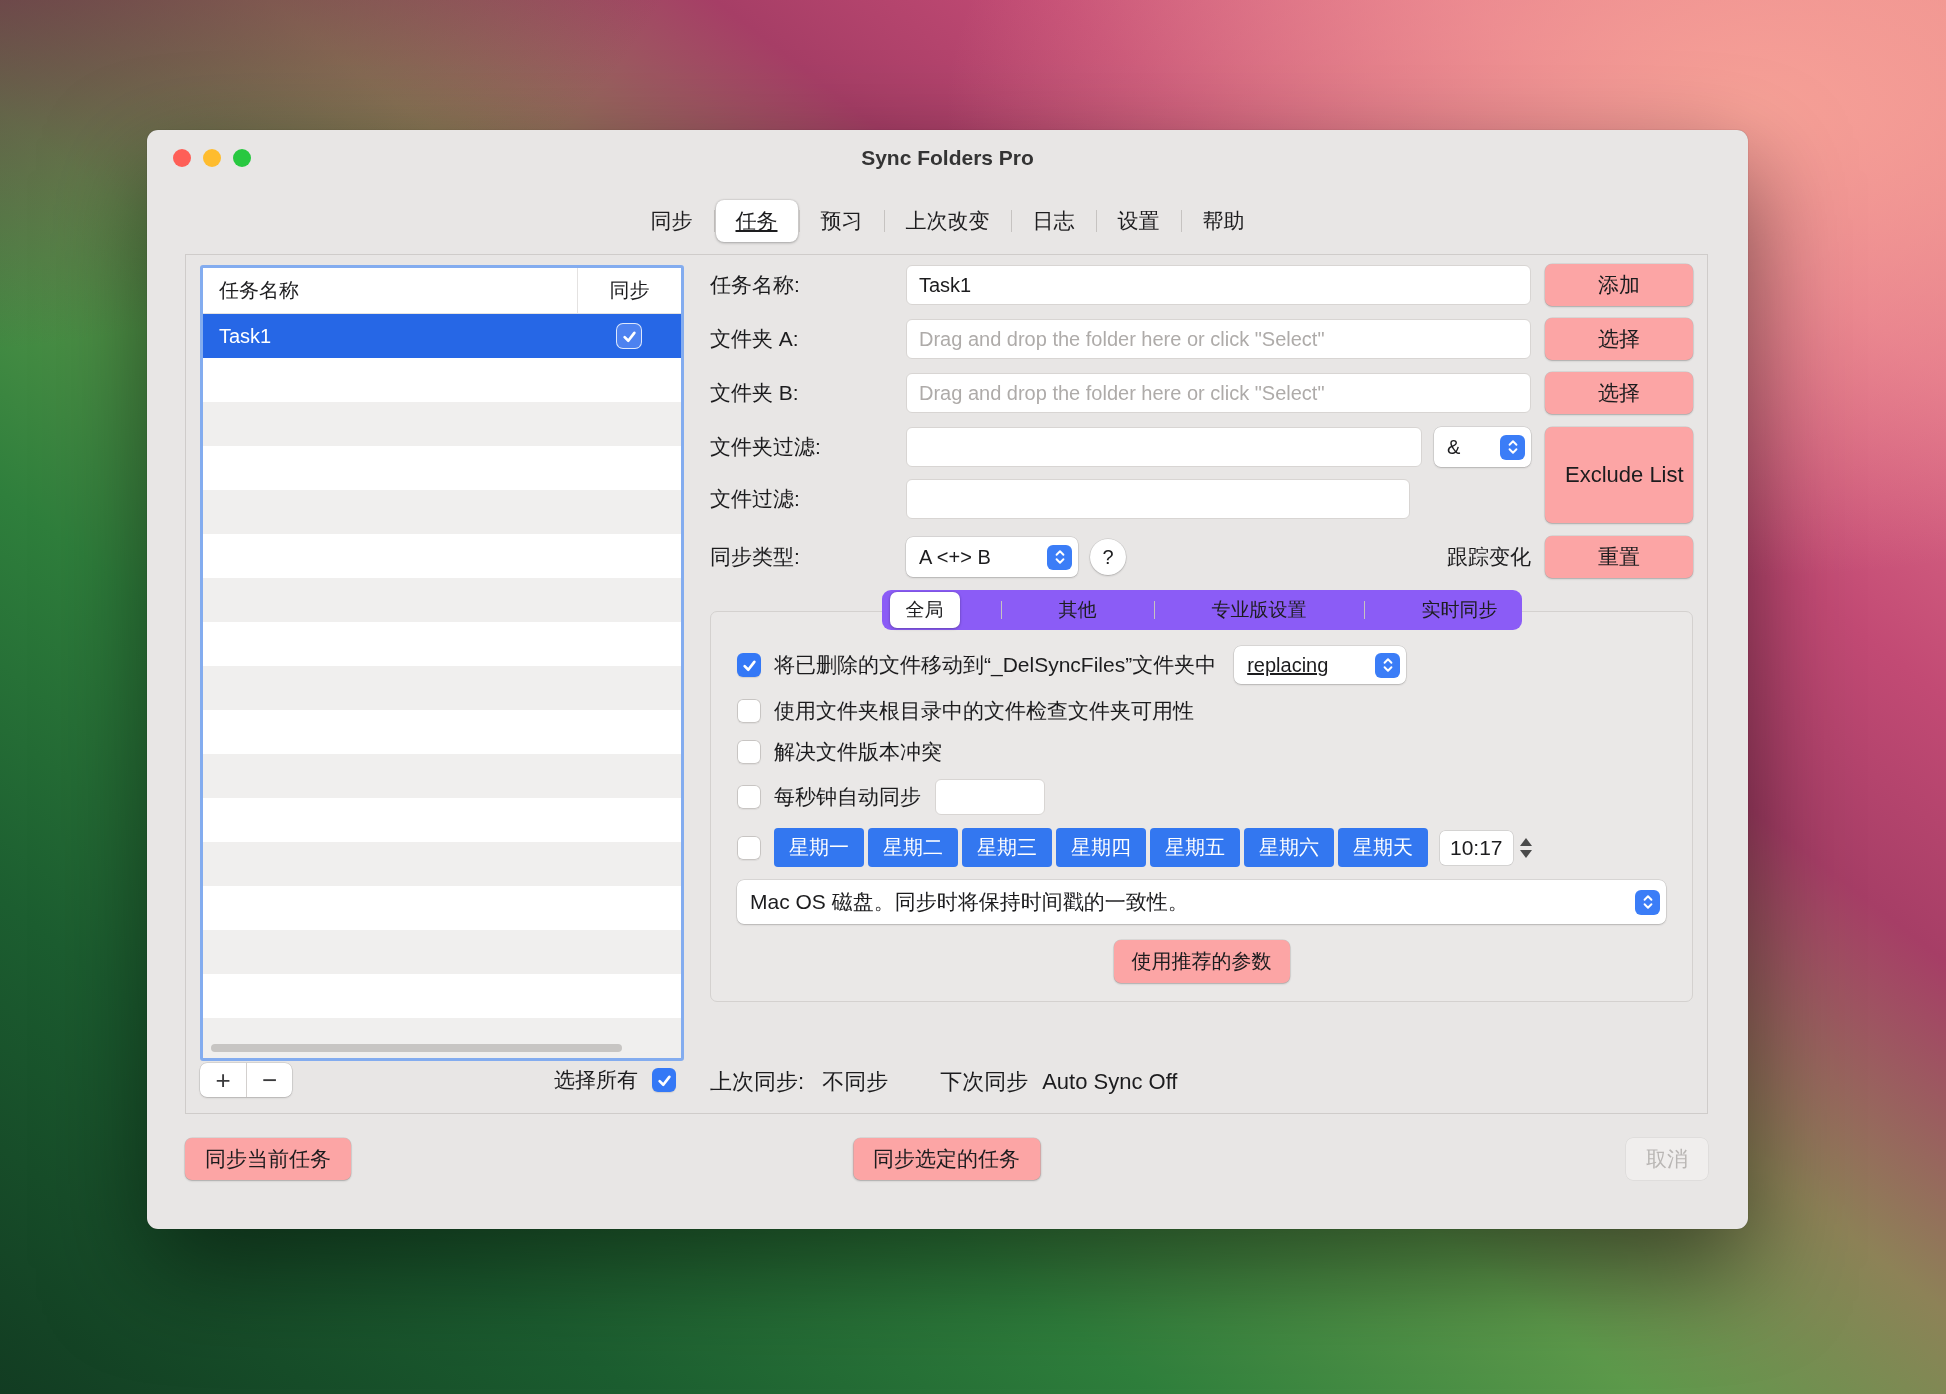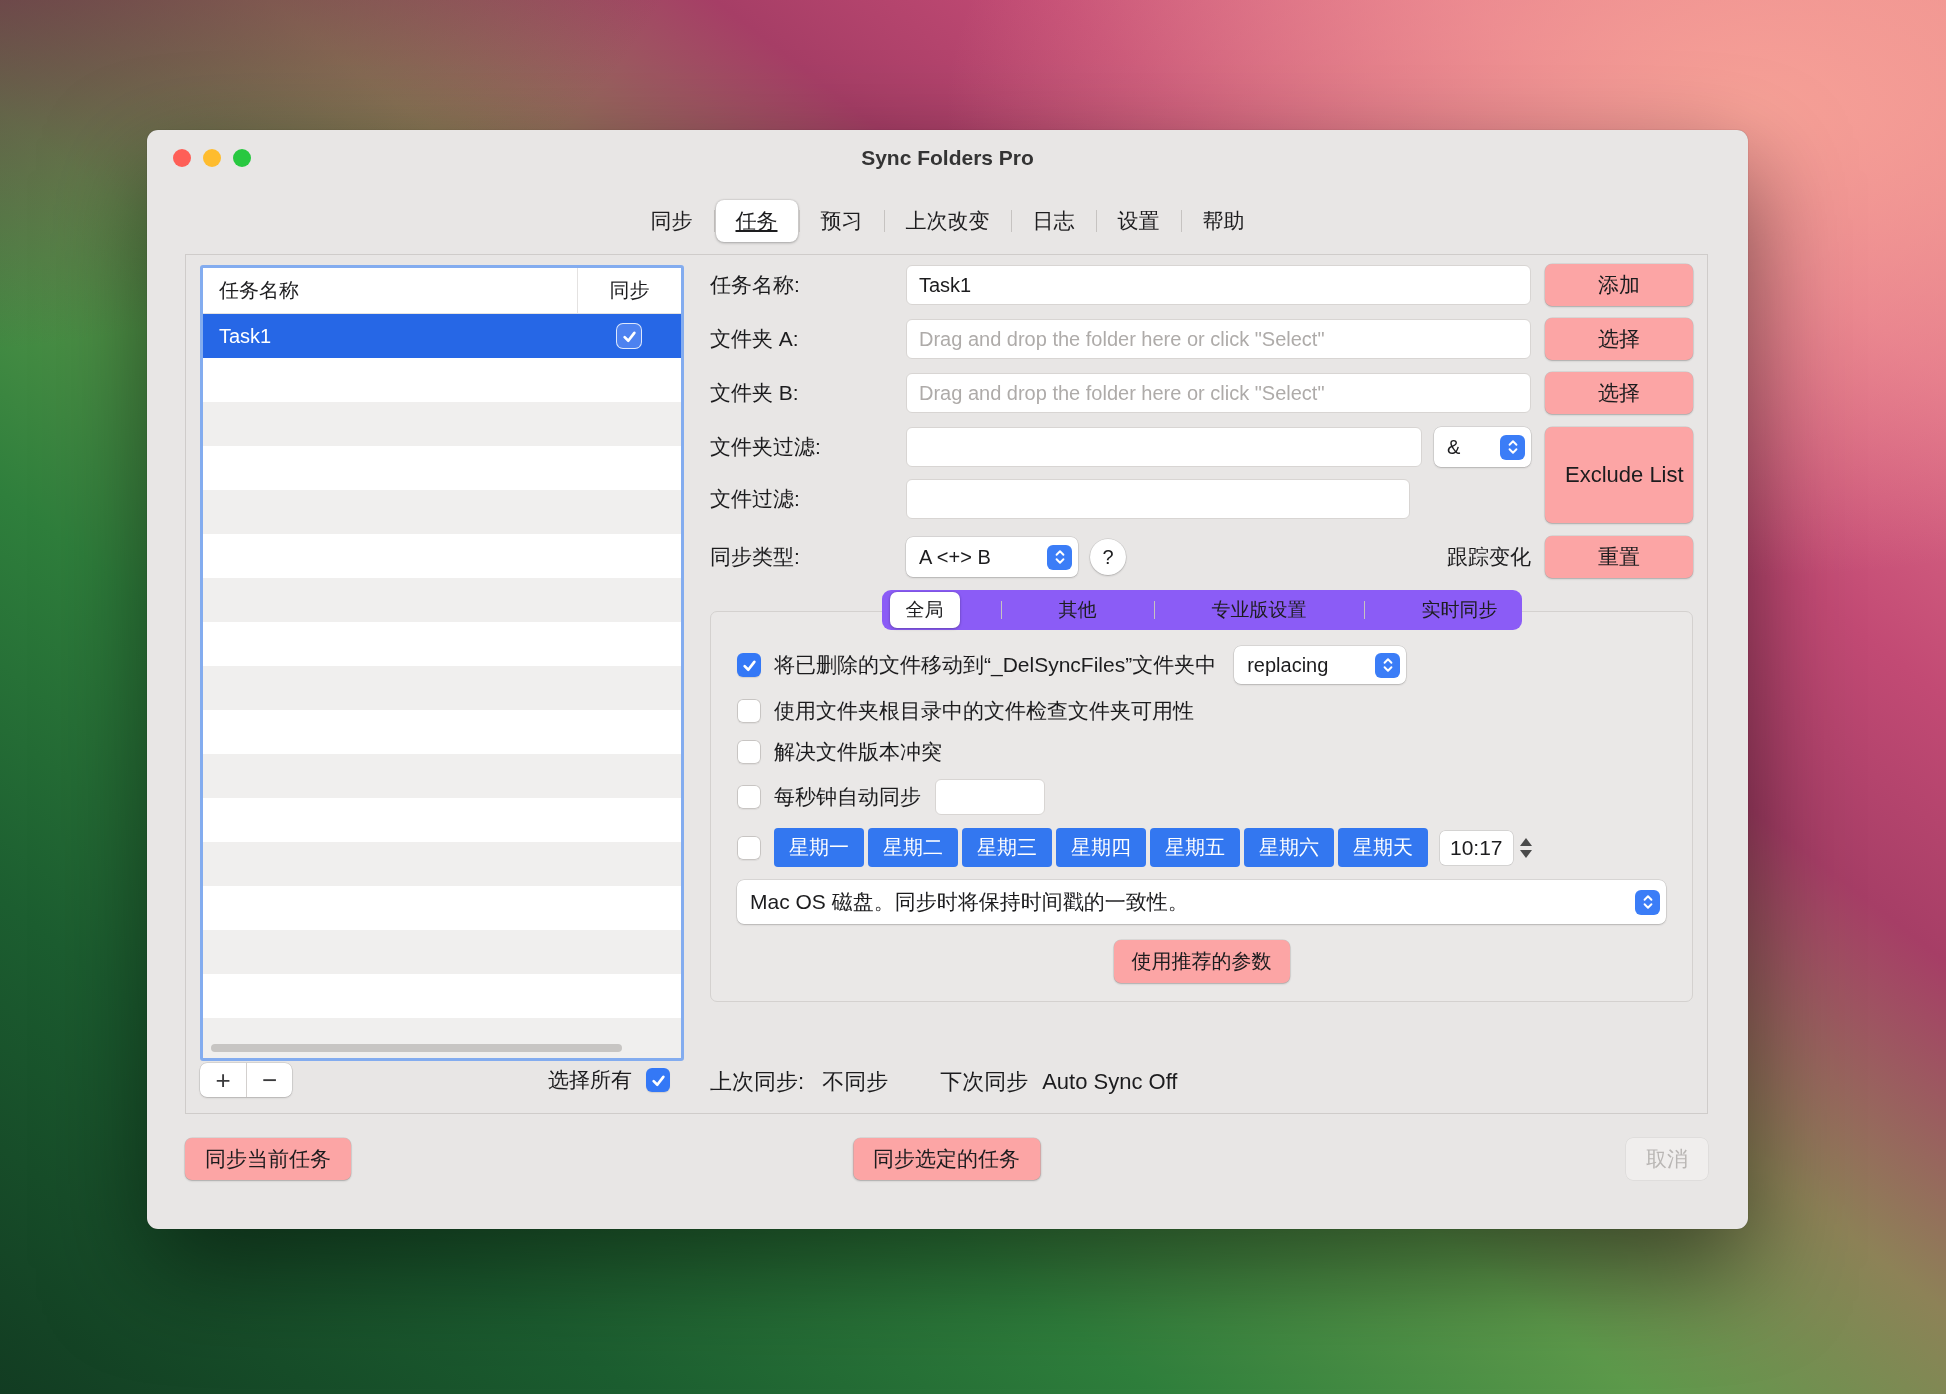--- a/index.html
+++ b/index.html
@@ -48,21 +48,21 @@
   .row.selected .cell-sync { width:104px; display:flex; justify-content:center; }
   .list-stripes { flex:1; position:relative;
     background:repeating-linear-gradient(to bottom,#ffffff 0px,#ffffff 44px,#f0efee 44px,#f0efee 88px); }
   .hscroll { position:absolute; bottom:6px; left:8px; width:86%; height:8px; border-radius:4px; background:#c7c5c3; }
 
   .list-controls { margin-top:auto; margin-bottom:4px; display:flex; align-items:center; height:38px; }
   .plusminus { display:flex; background:#fff; border-radius:7px; overflow:hidden;
     box-shadow:0 0 0 0.5px rgba(0,0,0,0.15), 0 1px 2px rgba(0,0,0,0.15); }
   .pm-btn { width:46px; height:34px; display:flex; align-items:center; justify-content:center; font-size:26px; color:#3a3a3c; }
   .pm-btn + .pm-btn { border-left:1px solid #d3d0ce; }
-  .select-all { margin-left:auto; display:flex; align-items:center; gap:14px; margin-right:14px; font-size:21px; color:#1c1c1e; }
+  .select-all { margin-left:auto; display:flex; align-items:center; gap:14px; margin-right:8px; font-size:21px; color:#1c1c1e; }
 
   
   .cb { width:24px; height:24px; border-radius:6px; background:#fff; flex:none;
     box-shadow:inset 0 0 0 1px #c8c5c3, 0 1px 1px rgba(0,0,0,0.06);
     display:flex; align-items:center; justify-content:center; }
   .cb.checked { background:#3478f6; box-shadow:0 1px 1px rgba(0,0,0,0.1); }
   .row.selected .cb.checked { background:#4d82f0; box-shadow:0 0 0 1px rgba(255,255,255,0.85); }
 
   
   .right-col { flex:1; margin-left:26px; display:flex; flex-direction:column; }
@@ -266,21 +266,21 @@
 
         <div class="groupbox">
 
           <div class="opt-row">
             <div class="cb checked">
               <svg viewBox="0 0 14 14" width="17" height="17">
                   <path d="M3 7.5 L6 10.5 L11 4" stroke="#fff" stroke-width="2.2" fill="none" stroke-linecap="round" stroke-linejoin="round"></path>
                 </svg>
             </div>
             <span class="opt-label">将已删除的文件移动到“_DelSyncFiles”文件夹中</span>
-            <div class="select" style="width:172px; margin-left:18px; height:38px;">
+            <div class="select" style="width:172px; margin-left:18px; height:38px;text-decoration:underline;">
               <span>replacing</span>
               <div class="stepper">
                 <svg viewBox="0 0 10 14" width="12" height="16">
                     <path d="M2 5 L5 2 L8 5" stroke="#fff" fill="none" stroke-width="1.7" stroke-linecap="round" stroke-linejoin="round"></path>
                     <path d="M2 9 L5 12 L8 9" stroke="#fff" fill="none" stroke-width="1.7" stroke-linecap="round" stroke-linejoin="round"></path>
                   </svg>
               </div>
             </div>
           </div>
 

